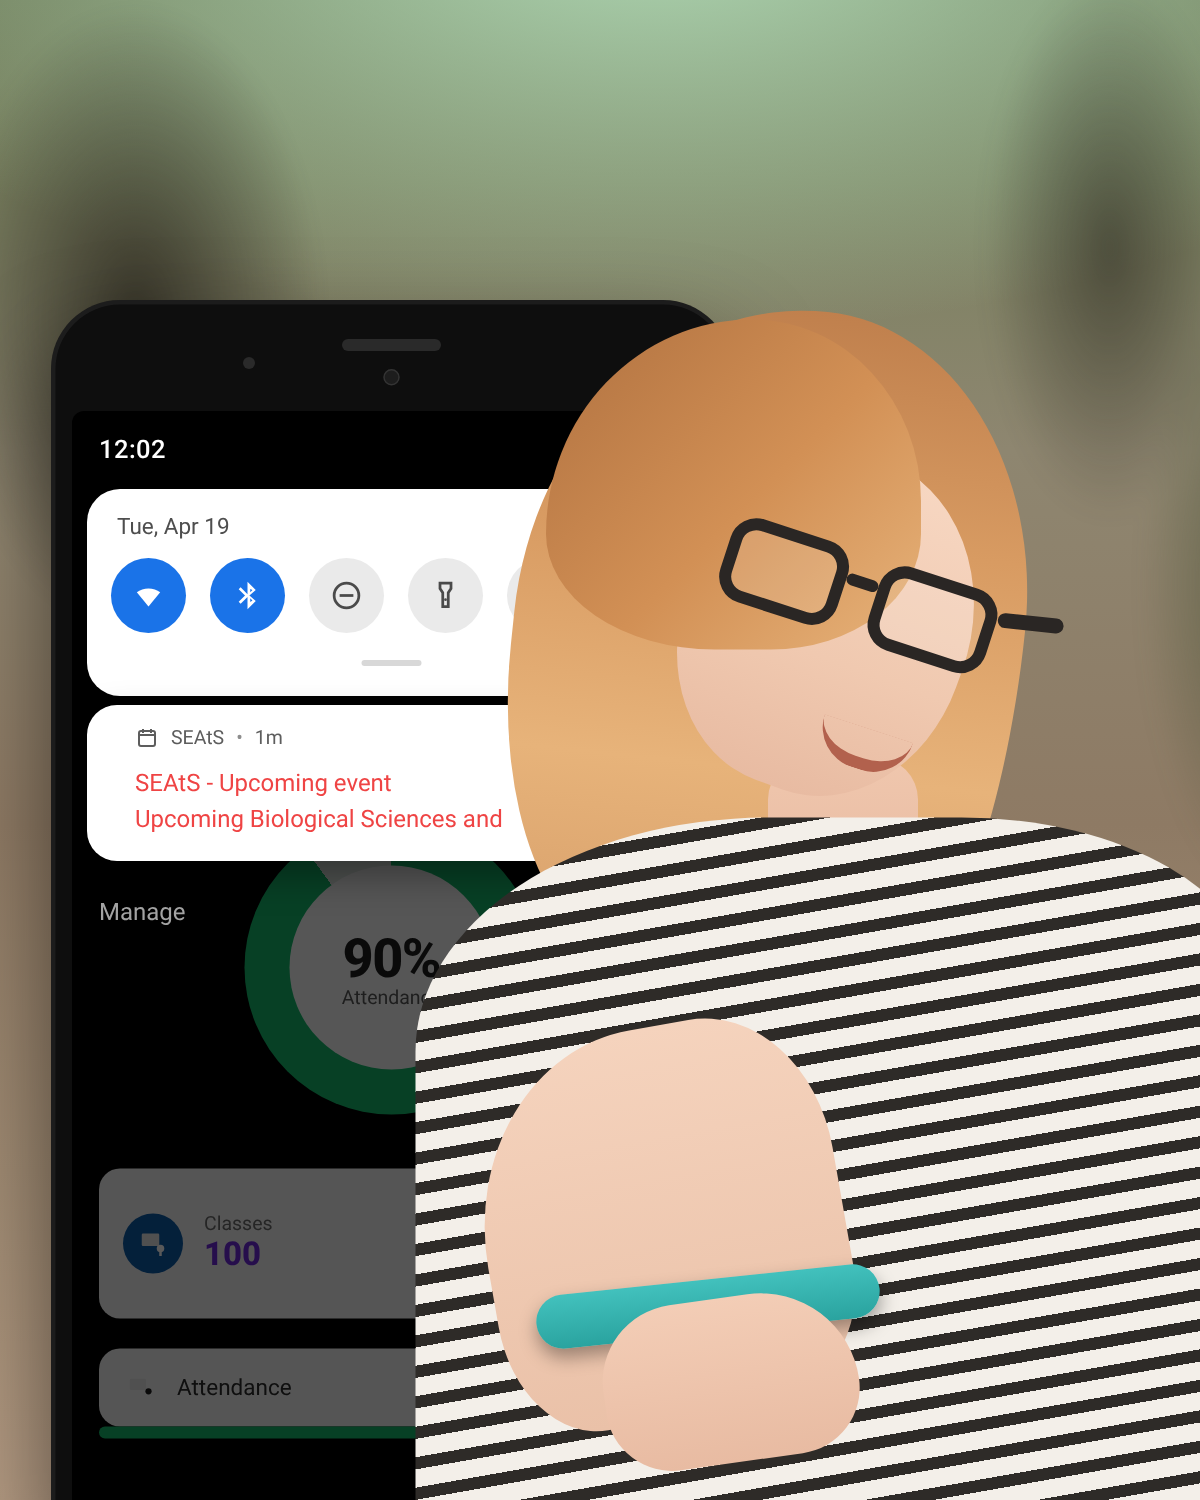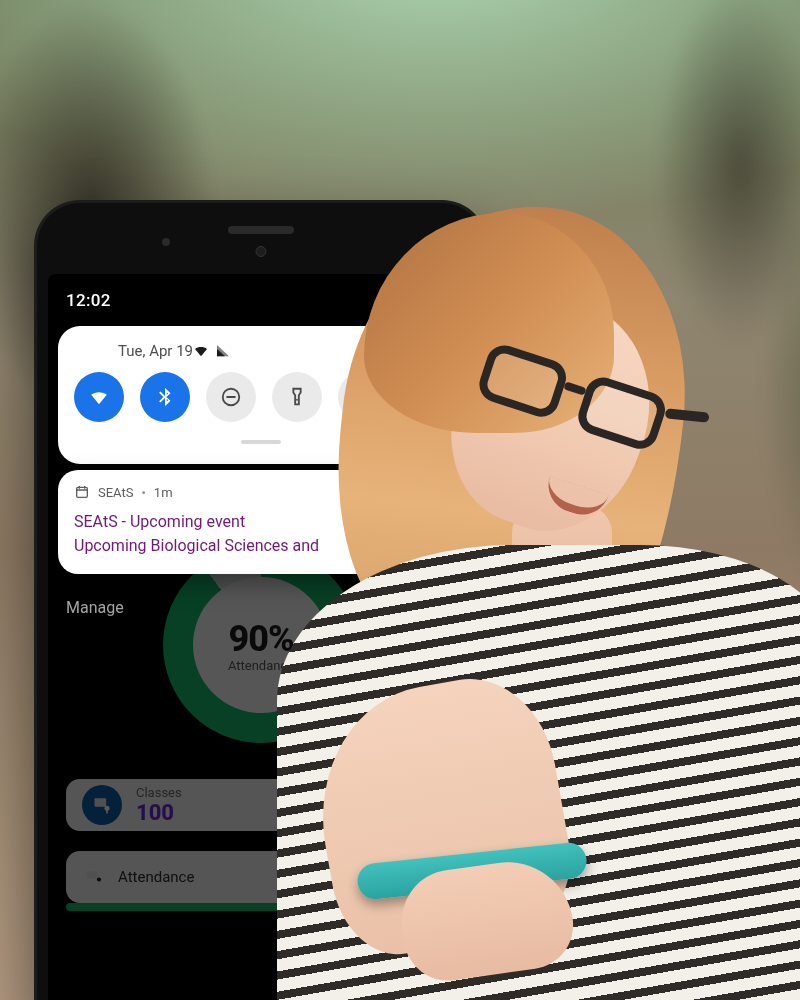--- a/index.html
+++ b/index.html
@@ -164,21 +164,21 @@
   .bg-app .ring-row { display:flex; justify-content:center; margin-top:58px; }
   .ring {
     width: 196px; height:196px; border-radius:50%;
     background: conic-gradient(#14b86a 0 324deg, #dfe7e3 324deg 360deg);
     display:flex; align-items:center; justify-content:center;
   }
   .ring .inner { width:136px; height:136px; border-radius:50%; background:#f7f7f7; display:flex; flex-direction:column; align-items:center; justify-content:center;}
   .ring .pc { font-size:36px; font-weight:800; color:#1c1c1c; letter-spacing:-1px;}
   .ring .lbl { font-size:13px; color:#565656; margin-top:-2px;}
   .cards { display:flex; gap:18px; padding: 36px 18px 0 18px; }
-  .card-a { flex:1; background:#f4f4f4; border-radius:14px; padding:6px 16px; display:flex; align-items:center; gap:14px;}
+  .card-a { flex:1; background:#f4f4f4; border-radius:14px; padding:30px 16px; display:flex; align-items:center; gap:14px;}
   .chip-ic { width:40px; height:40px; border-radius:50%; background:#0c5aa6; display:flex; align-items:center; justify-content:center;}
   .card-a .sm { font-size:13px; color:#6b6b6b;}
   .card-a .lg { font-size:22px; font-weight:800; color:#6d28d9;}
   .att-bar { margin: 20px 18px 0 18px; background:#f4f4f4; border-radius:14px; padding:16px 18px; display:flex; align-items:center; gap:14px; position:relative;}
   .att-bar .track { position:absolute; left:0; right:0; bottom:-8px; height:8px; background: linear-gradient(90deg,#14b86a 90%, #e5e5e5 90%); border-radius:8px; }
 
   
   .shade {
     position: absolute; left:0; right:0; top:0;
     color:#fff;
@@ -186,21 +186,21 @@
   .status-time { padding: 16px 18px 6px 18px; font-size:17px; font-weight:500; letter-spacing:.3px; }
 
   .qs-panel {
     margin: 10px 10px 0 10px;
     background:#fff;
     color:#1d1d1d;
     border-radius: 22px;
     padding: 14px 14px 20px 14px;
     box-shadow: 0 10px 24px rgba(0,0,0,.35);
   }
-  .qs-head { display:flex; align-items:center; justify-content:flex-start; padding: 2px 6px 10px 6px; margin-left: 40px; }
+  .qs-head { display:flex; align-items:center; justify-content:space-between; padding: 2px 6px 10px 6px; }
   .qs-date { font-size:15px; color:#4e4e4e; }
   .qs-icons { display:flex; align-items:center; gap:6px; color:#1c1c1c; }
   .tiles { display:flex; gap:16px; padding: 2px 2px; }
   .tile {
     width:50px; height:50px; border-radius:50%;
     background:#eaeaea; color:#4a4a4a;
     display:flex; align-items:center; justify-content:center;
   }
   .tile.on { background:#1a73e8; color:#fff; }
   .tile svg { width:22px; height:22px; display:block; }
@@ -209,26 +209,26 @@
   .section-label {
     padding: 22px 18px 8px 18px;
     font-size:16px; font-weight:500; color:#fff;
   }
 
   .notif-card {
     margin: 6px 10px 0 10px;
     background:#fff;
     color:#1d1d1d;
     border-radius: 20px;
-    padding: 14px 16px 16px 16px;
+    padding: 14px 16px 16px 32px;
     box-shadow: 0 10px 24px rgba(0,0,0,.35);
   }
   .notif-head { display:flex; align-items:center; gap:8px; color:#5d5d5d; font-size:13px; }
   .notif-head .dot { opacity:.7; }
-  .notif-lines { margin-top:10px; font-size:16px; line-height:1.5; color:#701a75; }
+  .notif-lines { margin-top:10px; font-size:16px; line-height:1.5; color:#ef4444; }
 
   .manage { padding: 24px 18px 0 18px; font-size:16px; color:#a3a3a3; }
 
   
   svg .f { fill: currentColor; }
   svg .s { stroke: currentColor; fill:none; stroke-width:2; }
 </style>
 </head>
 <body>
 

